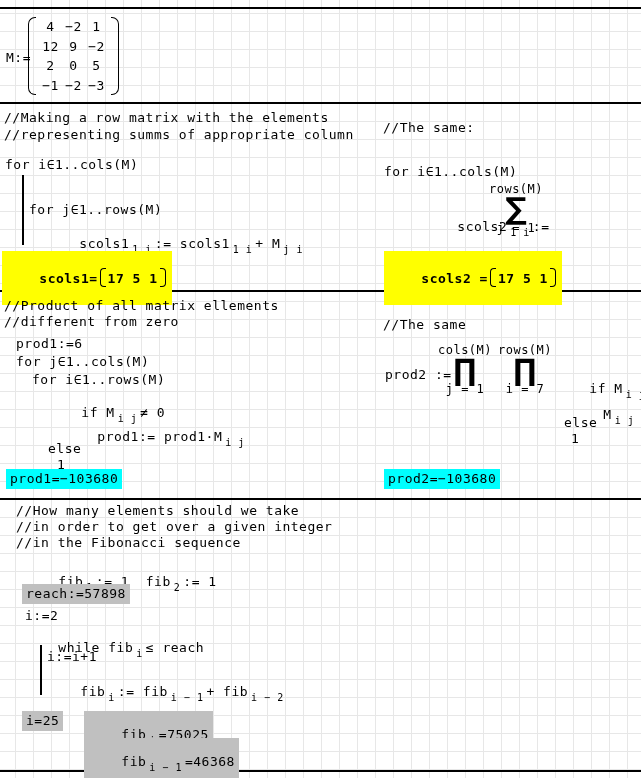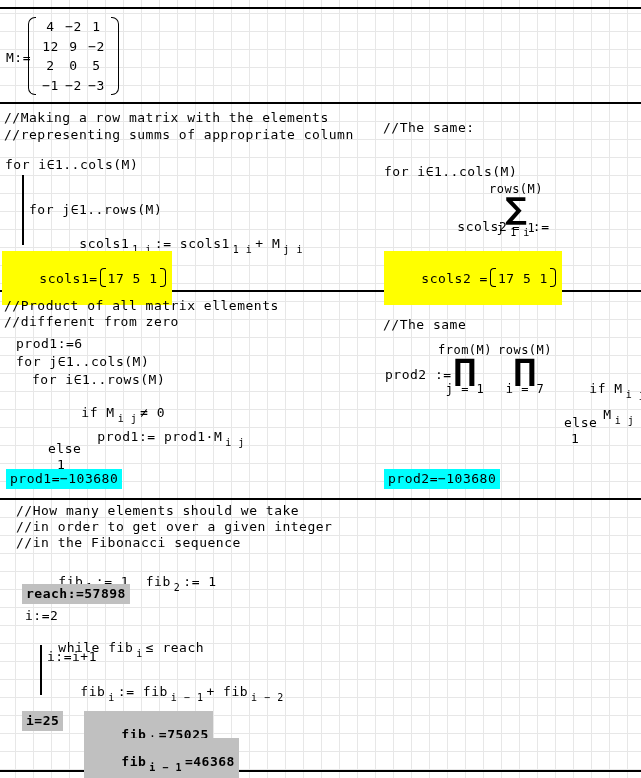--- a/index.html
+++ b/index.html
@@ -9,23 +9,23 @@
       linear-gradient(to right,#e7e7e7 1px,transparent 1px),
       linear-gradient(to bottom,#e7e7e7 1px,transparent 1px);
     background-size:18px 18px;background-position:15px 13px;
     font-family:"DejaVu Sans Mono",monospace;font-size:13px;color:#000;
   }
   .t{position:absolute;white-space:pre;letter-spacing:0.5px;line-height:1.1;}
   .s{font-size:10px;position:relative;top:5px;letter-spacing:0.5px;margin:0 3px 0 3px;}
   .hline{position:absolute;left:0;width:641px;height:1.5px;background:#000;}
   .vbar{position:absolute;width:2px;background:#000;}
   .hl{padding:3px 4px;}
-  .hl-y{background:#ffff00;}
+  .hl-y{background:#ffff00;font-weight:bold;}
   .hl-c{background:#00ffff;}
-  .hl-g{background:#c0c0c0;font-weight:bold;}
+  .hl-g{background:#c0c0c0;}
   .stack{position:absolute;display:flex;flex-direction:column;align-items:center;line-height:1;}
   .stack .lim{font-size:12px;letter-spacing:0.5px;line-height:1.1;}
   .stack .op{font-family:"DejaVu Sans",sans-serif;font-size:30px;line-height:26px;font-weight:bold;}
   .matrix{position:absolute;display:flex;align-items:stretch;height:78px;}
   .mp{width:7px;}
   .mpl{border-left:1.5px solid #000;border-top:1.5px solid #000;border-bottom:1.5px solid #000;border-radius:7px 0 0 7px;}
   .mpr{border-right:1.5px solid #000;border-top:1.5px solid #000;border-bottom:1.5px solid #000;border-radius:0 7px 7px 0;}
   .mgrid{display:flex;flex-direction:column;justify-content:space-around;padding:0 3px;}
   .mrow{display:flex;}
   .mc{width:23px;text-align:center;letter-spacing:0.5px;}
@@ -111,21 +111,21 @@
   </div>
   <div class="t" style="left:64px;top:416px">
     <span>prod1:= prod1·M</span><span class="s">i j</span>
   </div>
   <div class="t" style="left:48px;top:442px">else</div>
   <div class="t" style="left:57px;top:458px">1</div>
   <div class="t hl hl-c" style="left:6px;top:469px">prod1=−103680</div>
 
   <div class="t" style="left:385px;top:368px">prod2 :=</div>
   <div class="stack" style="left:436px;top:344px;width:58px">
-    <span class="lim">from(M)</span>
+    <span class="lim">cols(M)</span>
     <span class="op">∏</span>
     <span class="lim">j = 1</span>
   </div>
   <div class="stack" style="left:496px;top:344px;width:58px">
     <span class="lim">rows(M)</span>
     <span class="op">∏</span>
     <span class="lim">i = 7</span>
   </div>
   <div class="t" style="left:556px;top:368px">
     <span>if M</span><span class="s">i j</span>

